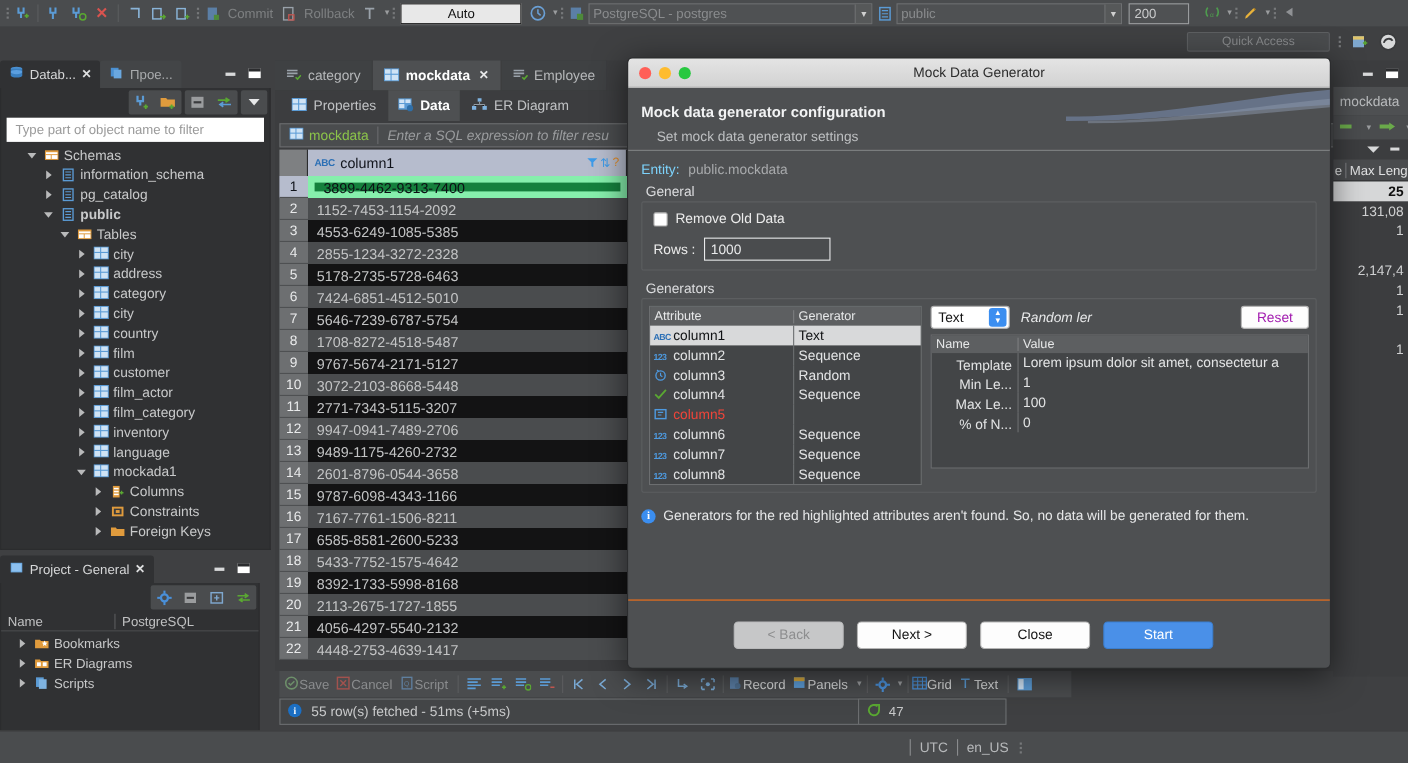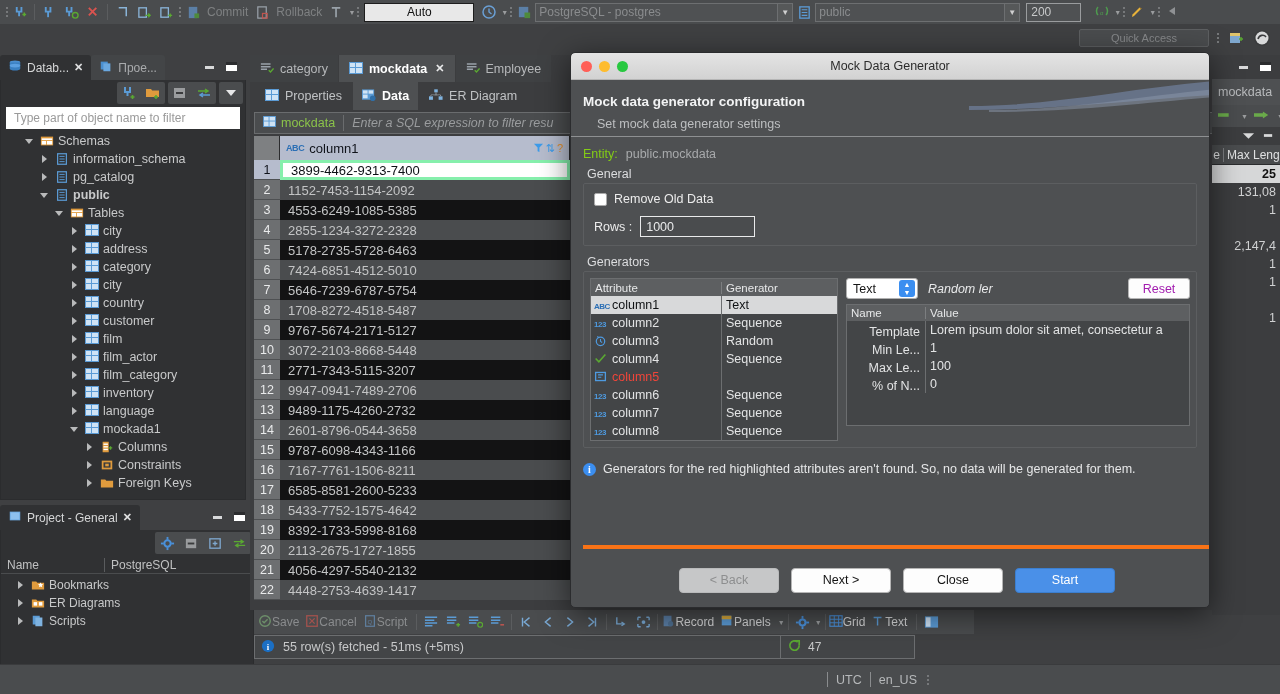--- a/index.html
+++ b/index.html
@@ -74,21 +74,21 @@
     display:flex; align-items:center; padding-left:8px; font-size:12px;
   }
   .tree { padding-top:3px; font-size:12.5px; color:#c8c9ca; overflow:hidden; height:375px;}
   .trow { height:18px; display:flex; align-items:center; gap:4px; white-space:nowrap;}
   .tw { width:14px; height:14px; display:inline-flex; align-items:center; justify-content:center; flex:none;}
   .arrow-r { width:0;height:0;border-left:5px solid #b9babb; border-top:4px solid transparent; border-bottom:4px solid transparent;}
   .arrow-d { width:0;height:0;border-top:5px solid #b9babb; border-left:4px solid transparent; border-right:4px solid transparent;}
   .ic { width:14px;height:14px; flex:none; display:inline-block; position:relative;}
 
   
-  .ppanel { position:absolute; left:0; top:505px; width:254px; height:160px;}
+  .ppanel { position:absolute; left:0; top:505px; width:236px; height:160px;}
   .ptbl-hdr { display:flex; height:18px; align-items:center; border-bottom:1px solid #4a4c4e; font-size:12px; color:#c0c1c2;}
   .ptbl-hdr div { padding-left:6px; }
 
   
   .editor { position:absolute; left:250px; top:55px; width:980px; height:555px; background:#3c3d3f;}
   .etabs { height:27px; display:flex; align-items:flex-end; gap:1px; }
   .etab { height:27px; display:flex; align-items:center; gap:6px; padding:0 10px; font-size:12.5px; color:#b6b8ba; background:#3f4143;}
   .etab.active { background:#4e5052; color:#fff; font-weight:bold;}
   .subtabs { height:28px; display:flex; align-items:center; background:#3c3d3f; padding-left:6px; gap:2px;}
   .stab { height:28px; display:flex; align-items:center; gap:6px; padding:0 9px; font-size:12.5px; color:#c0c2c4;}
@@ -106,21 +106,21 @@
   .gh-cell.sel { background:#b6bccd; color:#10131a;}
   .gh-cell.norm { background:#6d6f71;}
   .gh-icons { margin-left:auto; display:flex; align-items:center; gap:2px;}
   .grow { display:flex; height:20px; font-size:13px; }
   .gnum { width:26px; background:#6d6f71; color:#e9eaeb; display:flex; align-items:center; justify-content:center; font-size:12.5px; border-bottom:1px solid #4e5052;}
   .gnum.sel { background:#b6bccd; color:#10131a; }
   .gc1 { width:290px; padding-left:8px; display:flex; align-items:center; color:#c3c4c5;}
   .gc2 { width:258px; padding-right:10px; display:flex; align-items:center; justify-content:flex-end; color:#c3c4c5;}
   .grow.odd .gc1,.grow.odd .gc2 { background:#4a4c4e;}
   .grow.even .gc1,.grow.even .gc2 { background:#131314;}
-  .grow.r1 .gc1 { background:#ffffff; color:#0c0f14; border:3px solid #86efac;}
+  .grow.r1 .gc1 { background:#15803d; color:#0c0f14; border:6px solid #86efac;}
   .grow.r1 .gc2 { background:#131314; color:#e8e9ea;}
 
   
   .gbar { position:absolute; left:254px; top:610px; width:720px; height:24px; background:#4a4c4e; display:flex; align-items:center; padding-left:4px; gap:0;}
   .gbar .lbl { color:#8a8c8e; font-size:12px; padding-right:6px;}
   .gbar .lbl.on { color:#d5d6d7; }
   .statusbar { position:absolute; left:254px; top:635px; width:660px; height:24px; border:1px solid #6c6e70; display:flex; align-items:center; background:#434547;}
   .statusbar .txt { padding-left:8px; color:#c8c9ca; font-size:12.5px;}
   .rowcount { position:absolute; left:780px; top:635px; width:135px; height:24px; border:1px solid #6c6e70; display:flex; align-items:center; gap:6px; padding-left:6px; background:#434547;}
 
@@ -151,21 +151,21 @@
   .dots { display:flex; gap:7px; padding-left:10px;}
   .dot { width:11px;height:11px;border-radius:50%;}
   .dlg-title .cap { position:absolute; left:0; right:0; text-align:center; color:#2c2c2c; font-size:12.5px;}
   .dlg-head { background:#4e5052; padding:10px 10px 8px 8px; position:relative; overflow:hidden; height:56px;}
   .dlg-head h1 { margin:4px; font-size:13.5px; color:#f2f3f4; font-weight:bold;}
   .dlg-head p { margin:8px 0 0 18px; font-size:12.5px; color:#bdbfc1;}
   .swoosh { position:absolute; right:-20px; top:0px; width:260px; height:36px; overflow:hidden;}
   .hrline { height:1px; background:#8e9092; }
   .dlg-body { padding:10px 12px 0 12px; }
   .ent-row { display:flex; gap:8px; align-items:baseline; font-size:12.5px; margin-bottom:6px;}
-  .ent-row .k { color:#84cc16;}
+  .ent-row .k { color:#7dd3fc;}
   .ent-row .v { color:#a8aaac;}
   .grp-label { font-size:12.5px; color:#dcdddf; margin:2px 0 2px 4px;}
   .grp-box { border:1px solid #5c5e60; border-radius:2px; padding:8px 10px; }
   .chk-row { display:flex; align-items:center; gap:7px; font-size:12.5px; color:#ececec; margin-bottom:10px;}
   .chk { width:13px;height:13px;background:#fff;border:1px solid #aaa; border-radius:2px;}
   .rows-row { display:flex; align-items:center; gap:8px; font-size:12.5px; color:#ececec;}
   .rows-input { width:115px; height:21px; background:#4a4c4e; border:1px solid #e9eaeb; color:#e9eaeb; font-size:12.5px; display:flex; align-items:center; padding-left:5px;}
   .gen-split { display:flex; gap:8px; }
   .attr-tbl { width:248px; border:1px solid #6c6e70; background:#434547;}
   .at-hdr { display:flex; height:17px; background:#5d5f61; font-size:11.5px; color:#e7e8e9; align-items:center;}
@@ -184,21 +184,21 @@
   .btn-reset { margin-left:auto; width:62px; height:21px; background:#fdfdfd; border:1px solid #b5b5b5; border-radius:3px; color:#a21caf; font-size:12.5px; display:flex; align-items:center; justify-content:center;}
   .nv-tbl { border:1px solid #6c6e70; height:122px; background:#434547;}
   .nv-hdr { display:flex; height:16px; background:#5d5f61; font-size:11.5px; color:#e7e8e9; align-items:center;}
   .nv-hdr .c1 { width:78px; padding-left:4px;}
   .nv-hdr .c2 { flex:1; padding-left:4px; border-left:1px solid #7c7e80;}
   .nv-row { display:flex; height:18px; align-items:flex-end; font-size:12.5px; color:#e3e4e5;}
   .nv-row .c1 { width:78px; text-align:right; padding-right:5px; justify-content:flex-end; display:flex;}
   .nv-row .c2 { flex:1; padding-left:4px; border-left:1px solid #6c6e70; height:18px; display:flex; align-items:center; overflow:hidden; white-space:nowrap;}
   .info-row { display:flex; align-items:center; gap:7px; margin-top:14px; font-size:12.5px; color:#e6e7e8;}
   .i-circle { width:13px;height:13px;border-radius:50%; background:#3b8ef0; color:#fff; font-size:10px; display:flex; align-items:center; justify-content:center; font-weight:bold; font-family:"Liberation Serif",serif;}
-  .dlg-footer { position:absolute; left:12px; bottom:0; width:100%; height:62px; border-top:4px solid #f97316;}
+  .dlg-footer { position:absolute; left:0; bottom:0; width:100%; height:62px; border-top:1px solid #f97316;}
   .btns { display:flex; gap:12px; justify-content:center; align-items:center; height:62px; padding-right:10px;}
   .b { width:100px; height:25px; border-radius:4px; display:flex; align-items:center; justify-content:center; font-size:12.5px; border:1px solid #b5b5b5; background:#fdfdfd; color:#131313;}
   .b.dis { background:#c6c7c8; color:#8d8e8f; border-color:#b9babb;}
   .b.pri { background:#4a90e8; color:#fff; border-color:#3b7fd0;}
 </style>
 </head>
 <body>
 
 <div id="root">
 
@@ -569,34 +569,34 @@
             <span class="tw">
               <span class="arrow-r"></span>
             </span>
             <span class="ic"><svg width="14" height="12" viewBox="0 0 14 12">
                 <rect x="0" y="0" width="14" height="12" fill="#5b9bd5"></rect>
                 <rect x="1" y="1" width="5" height="4" fill="#cfe3f5"></rect>
                 <rect x="7" y="1" width="6" height="4" fill="#cfe3f5"></rect>
                 <rect x="1" y="6" width="5" height="5" fill="#cfe3f5"></rect>
                 <rect x="7" y="6" width="6" height="5" fill="#cfe3f5"></rect>
               </svg></span>
-            <span>customer</span>
+            <span>film</span>
           </div>
           <div class="trow" style="padding-left: 66px;">
             <span class="tw">
               <span class="arrow-r"></span>
             </span>
             <span class="ic"><svg width="14" height="12" viewBox="0 0 14 12">
                 <rect x="0" y="0" width="14" height="12" fill="#5b9bd5"></rect>
                 <rect x="1" y="1" width="5" height="4" fill="#cfe3f5"></rect>
                 <rect x="7" y="1" width="6" height="4" fill="#cfe3f5"></rect>
                 <rect x="1" y="6" width="5" height="5" fill="#cfe3f5"></rect>
                 <rect x="7" y="6" width="6" height="5" fill="#cfe3f5"></rect>
               </svg></span>
-            <span>film</span>
+            <span>customer</span>
           </div>
           <div class="trow" style="padding-left: 66px;">
             <span class="tw">
               <span class="arrow-r"></span>
             </span>
             <span class="ic"><svg width="14" height="12" viewBox="0 0 14 12">
                 <rect x="0" y="0" width="14" height="12" fill="#5b9bd5"></rect>
                 <rect x="1" y="1" width="5" height="4" fill="#cfe3f5"></rect>
                 <rect x="7" y="1" width="6" height="4" fill="#cfe3f5"></rect>
                 <rect x="1" y="6" width="5" height="5" fill="#cfe3f5"></rect>

